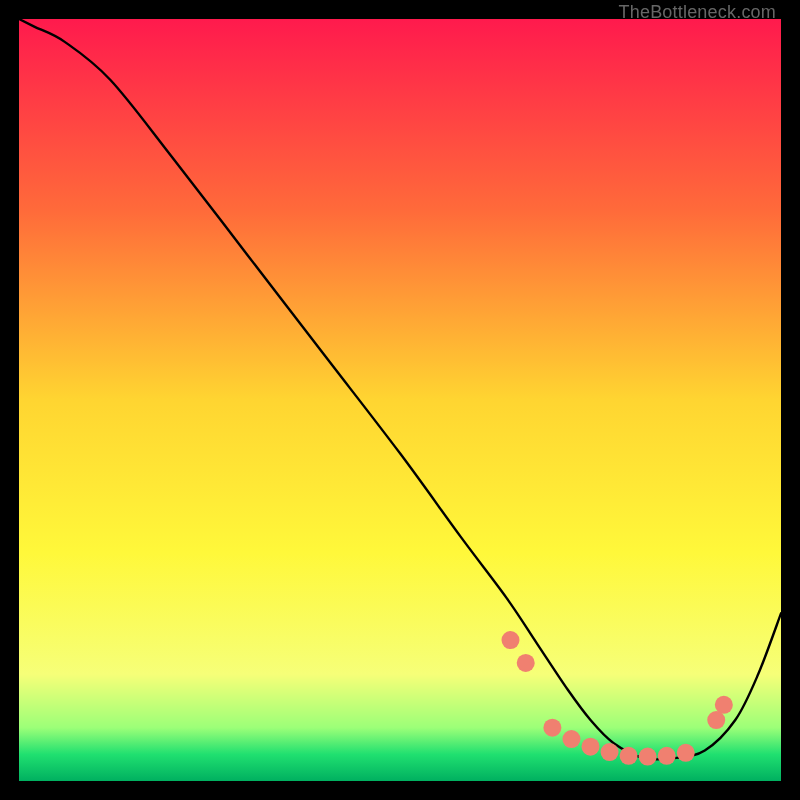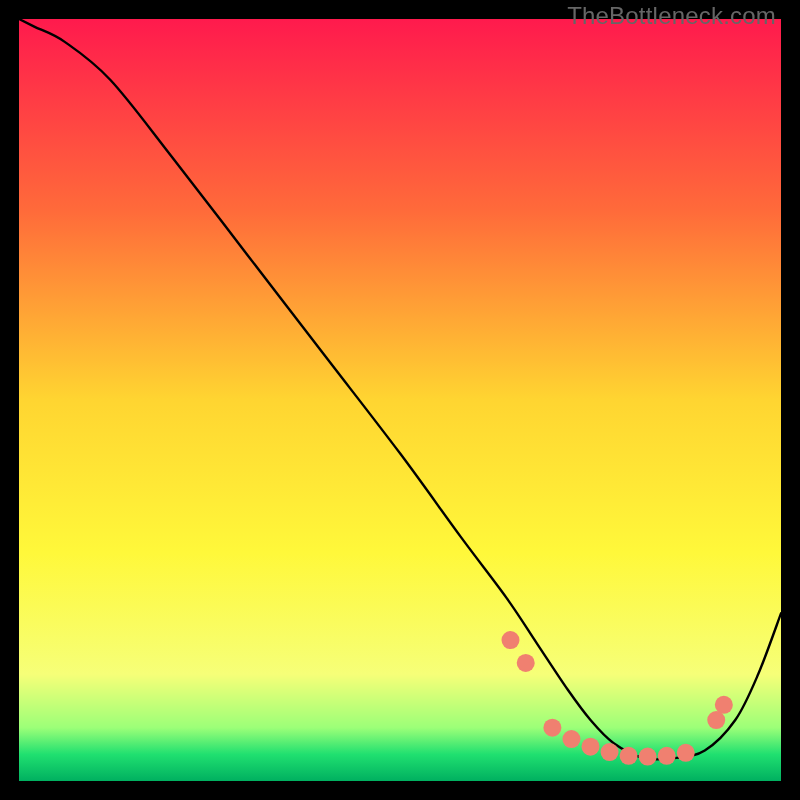--- a/index.html
+++ b/index.html
@@ -24,21 +24,21 @@
     left: 0;
     top: 0;
     width: 762px;
     height: 762px;
   }
   .watermark {
     position: absolute;
     top: 2px;
     right: 24px;
     color: #666666;
-    font-size: 24px;
+    font-size: 18px;
     font-weight: 500;
     letter-spacing: 0.2px;
   }
   svg {
     display: block;
   }
 </style>
 </head>
 <body>
 

